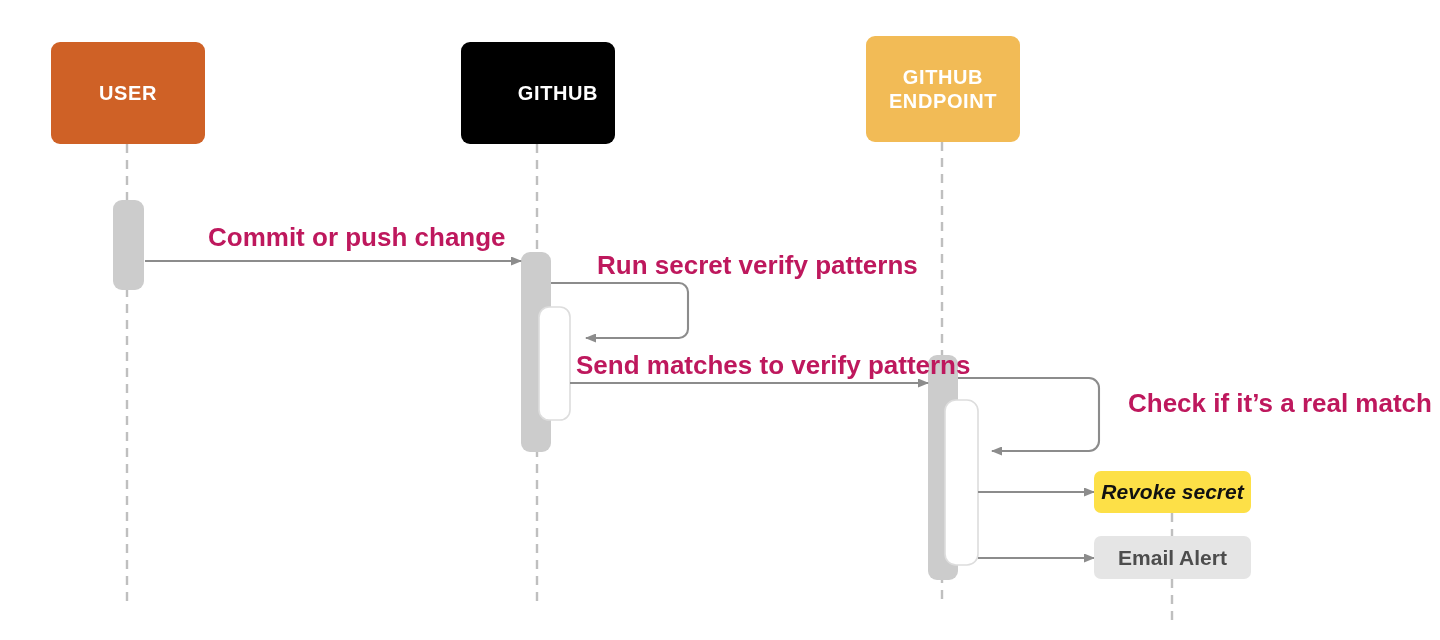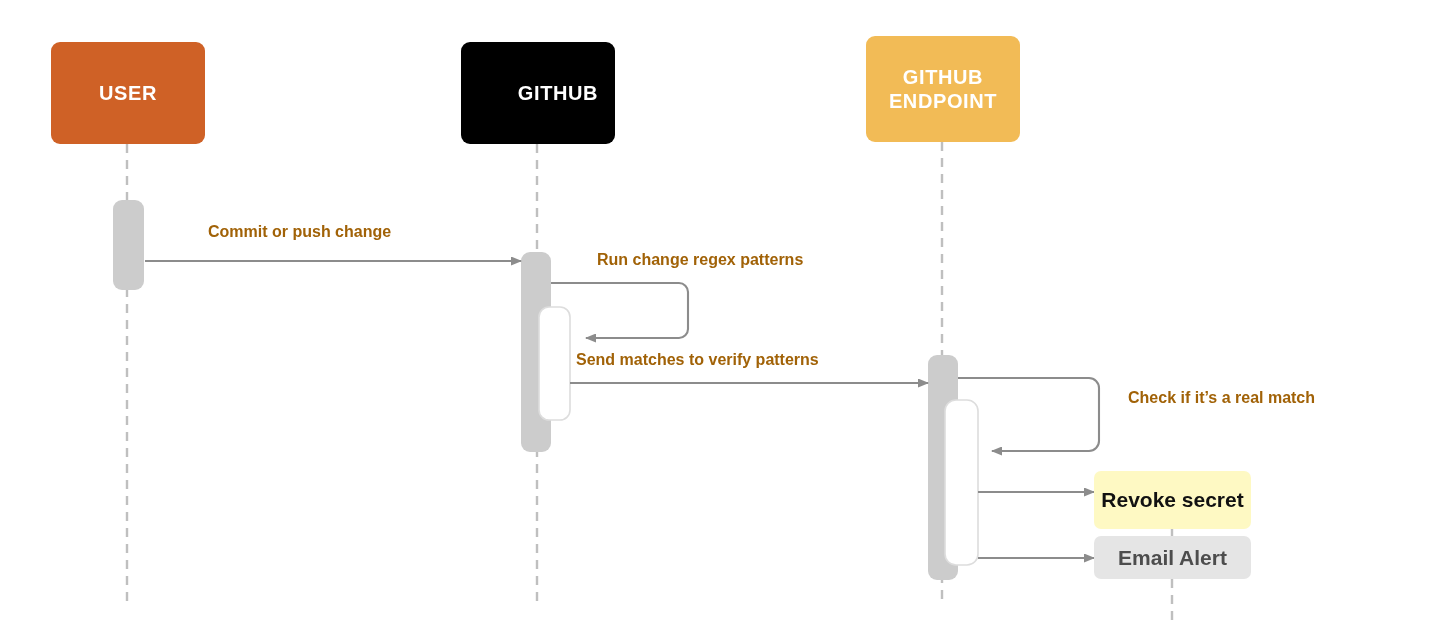--- a/index.html
+++ b/index.html
@@ -44,23 +44,23 @@
     align-items: center;
     justify-content: center;
     text-align: center;
     border-radius: 7px;
     font-weight: bold;
     font-size: 21px;
     box-sizing: border-box;
   }
   .msg-label {
     position: absolute;
-    color: #a16207;
+    color: #be185d;
     font-weight: bold;
-    font-size: 16px;
+    font-size: 26px;
     white-space: nowrap;
     line-height: 1;
   }
 </style>
 </head>
 <body>
 
 <div id="diagram-root">
 
   <svg class="layer" viewBox="0 0 1440 640" xmlns="http://www.w3.org/2000/svg">
@@ -108,29 +108,29 @@
 
   <div class="actor-box" style="left:461px; top:42px; width:154px; height:102px; background:#000000;padding-left:40px;">
     <span>GITHUB</span>
   </div>
 
   <div class="actor-box" style="left:866px; top:36px; width:154px; height:106px; background:#f2bb56; flex-direction:column;">
     <span>GITHUB</span>
     <span>ENDPOINT</span>
   </div>
 
-  <div class="note-box" style="left:1094px; top:471px; width:157px; height:58px; background:#fef9c3; color:#111111;">
+  <div class="note-box" style="left:1094px; top:471px; width:157px; height:42px; background:#fde047; color:#111111;font-style:italic;">
     <span>Revoke secret</span>
   </div>
 
   <div class="note-box" style="left:1094px; top:536px; width:157px; height:43px; background:#e5e5e5; color:#4d4d4d;">
     <span>Email Alert</span>
   </div>
 
   <div class="msg-label" style="left:208px; top:224px;">Commit or push change</div>
 
-  <div class="msg-label" style="left:597px; top:252px;">Run change regex patterns</div>
+  <div class="msg-label" style="left:597px; top:252px;">Run secret verify patterns</div>
 
   <div class="msg-label" style="left:576px; top:352px;">Send matches to verify patterns</div>
 
   <div class="msg-label" style="left:1128px; top:390px;">Check if it’s a real match</div>
 
 </div>
 
 </body></html>

